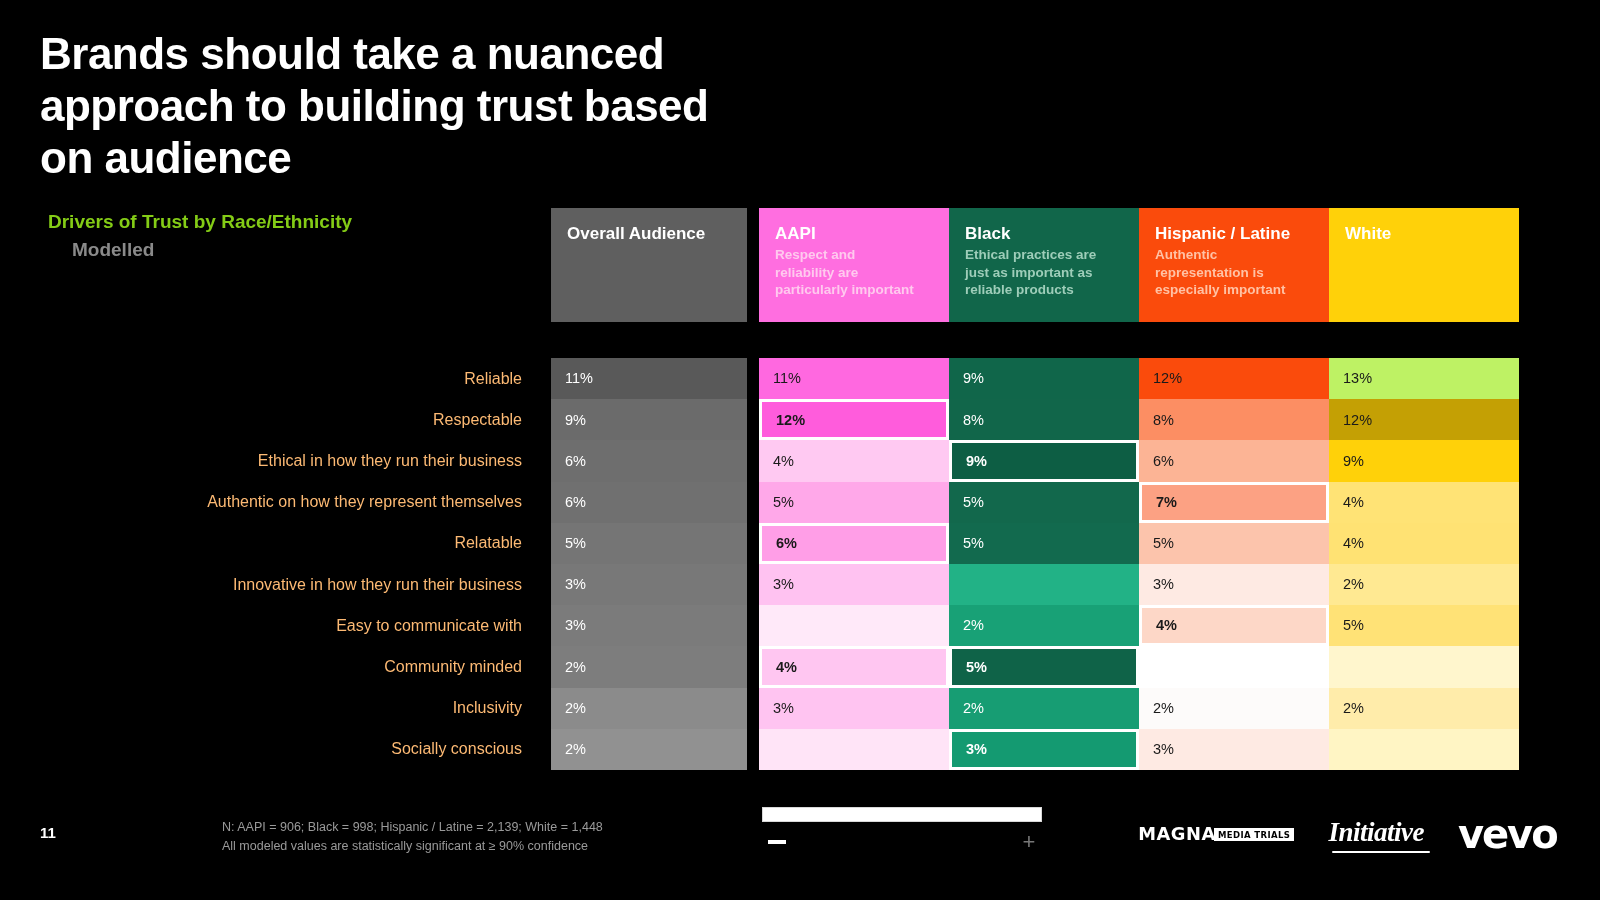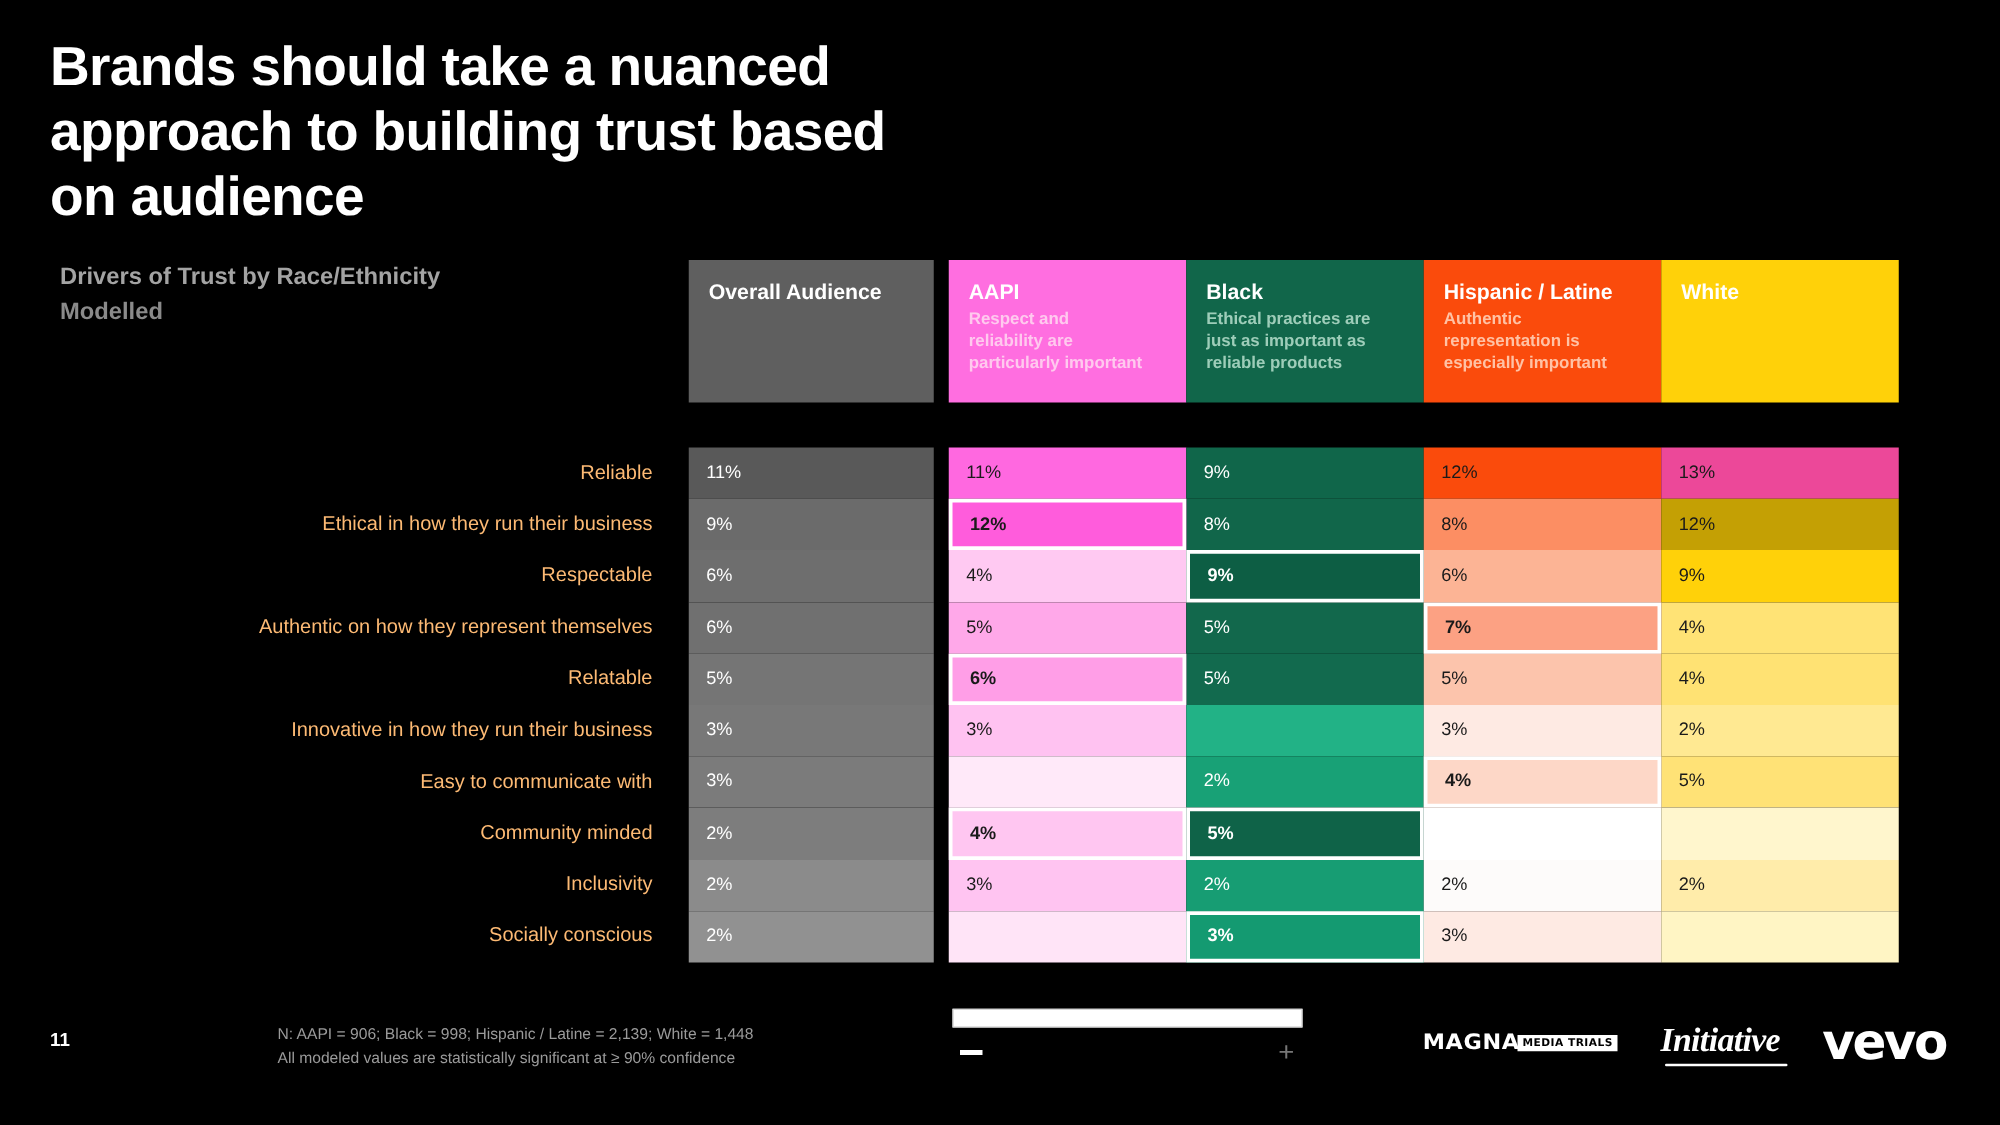--- a/index.html
+++ b/index.html
@@ -20,24 +20,24 @@
     font-weight: 700;
     line-height: 1.18;
     color: #ffffff;
     letter-spacing: -0.5px;
     white-space: pre-line;
   }
 
   
   .subtitle-block { position: absolute; left: 48px; top: 208px; }
   .subtitle-main {
-    font-size: 19px; font-weight: 700; color: #a3a3a3; line-height: 1.45;
+    font-size: 19px; font-weight: 700; color: #84cc16; line-height: 1.45;
   }
   .subtitle-sub {
-    font-size: 19px; font-weight: 700; color: #8a8a8a; line-height: 1.45;
+    font-size: 19px; font-weight: 700; color: #8a8a8a; line-height: 1.45; margin-left: 24px;
   }
 
   
   .header-band {
     position: absolute;
     left: 551px; top: 208px;
     width: 994px; height: 114px;
     display: flex;
   }
   .hdr {
@@ -201,22 +201,22 @@
 especially important</div>
     </div>
     <div class="hdr white" style="background: rgb(255, 209, 9);">
       <div class="hdr-title">White</div>
       <div class="hdr-sub"></div>
     </div>
   </div>
 
   <div class="row-labels">
       <div class="row-label">Reliable</div>
+      <div class="row-label">Respectable</div>
       <div class="row-label">Ethical in how they run their business</div>
-      <div class="row-label">Respectable</div>
       <div class="row-label">Authentic on how they represent themselves</div>
       <div class="row-label">Relatable</div>
       <div class="row-label">Innovative in how they run their business</div>
       <div class="row-label">Easy to communicate with</div>
       <div class="row-label">Community minded</div>
       <div class="row-label">Inclusivity</div>
       <div class="row-label">Socially conscious</div>
     </div>
 
   <div class="matrix">
@@ -262,21 +262,21 @@
         <div class="cell dark-txt" style="background: rgb(252, 180, 149);">6%</div>
         <div class="cell dark-txt hl" style="background: rgb(252, 161, 131);">7%</div>
         <div class="cell dark-txt" style="background: rgb(252, 196, 172);">5%</div>
         <div class="cell dark-txt" style="background: rgb(254, 234, 227);">3%</div>
         <div class="cell dark-txt hl" style="background: rgb(253, 215, 199);">4%</div>
         <div class="cell dark-txt" style="background: rgb(255, 255, 255);"></div>
         <div class="cell dark-txt" style="background: rgb(253, 251, 250);">2%</div>
         <div class="cell dark-txt" style="background: rgb(254, 234, 227);">3%</div>
       </div>
     <div class="col catcol">
-        <div class="cell dark-txt" style="background: #ec4899;">13%</div>
+        <div class="cell dark-txt" style="background: #bef264;">13%</div>
         <div class="cell dark-txt" style="background: rgb(196, 160, 4);">12%</div>
         <div class="cell dark-txt" style="background: rgb(255, 209, 9);">9%</div>
         <div class="cell dark-txt" style="background: rgb(255, 227, 117);">4%</div>
         <div class="cell dark-txt" style="background: rgb(255, 226, 115);">4%</div>
         <div class="cell dark-txt" style="background: rgb(255, 233, 146);">2%</div>
         <div class="cell dark-txt" style="background: rgb(255, 226, 118);">5%</div>
         <div class="cell dark-txt" style="background: rgb(255, 246, 205);"></div>
         <div class="cell dark-txt" style="background: rgb(255, 236, 170);">2%</div>
         <div class="cell dark-txt" style="background: rgb(255, 245, 196);"></div>
       </div>

